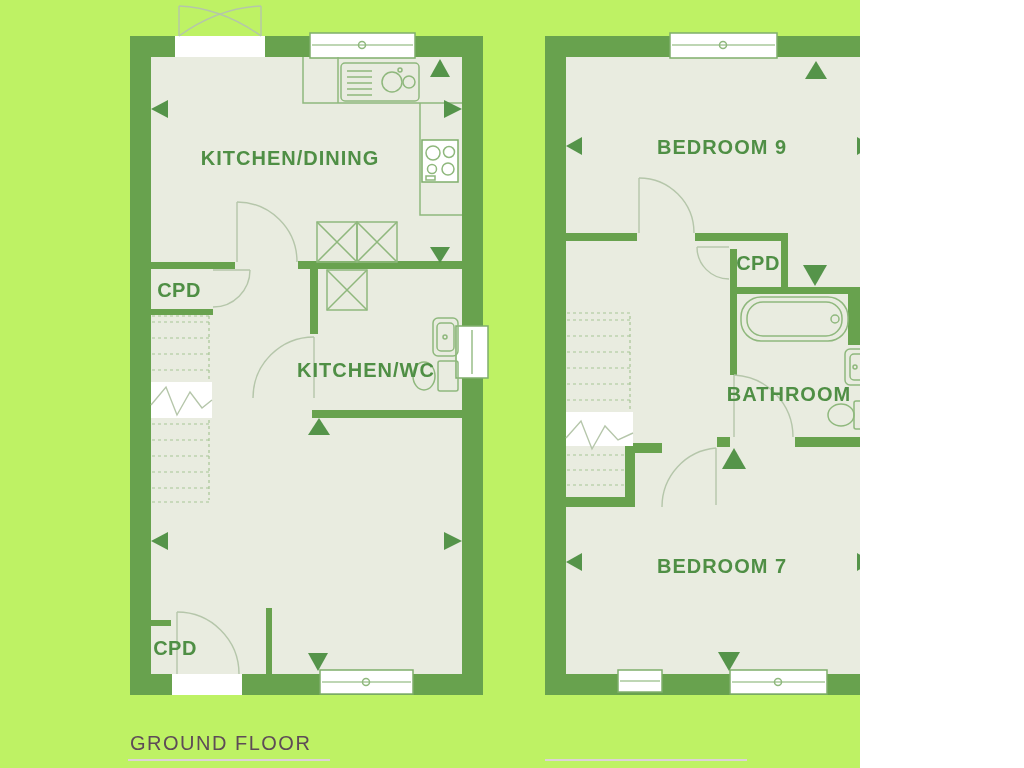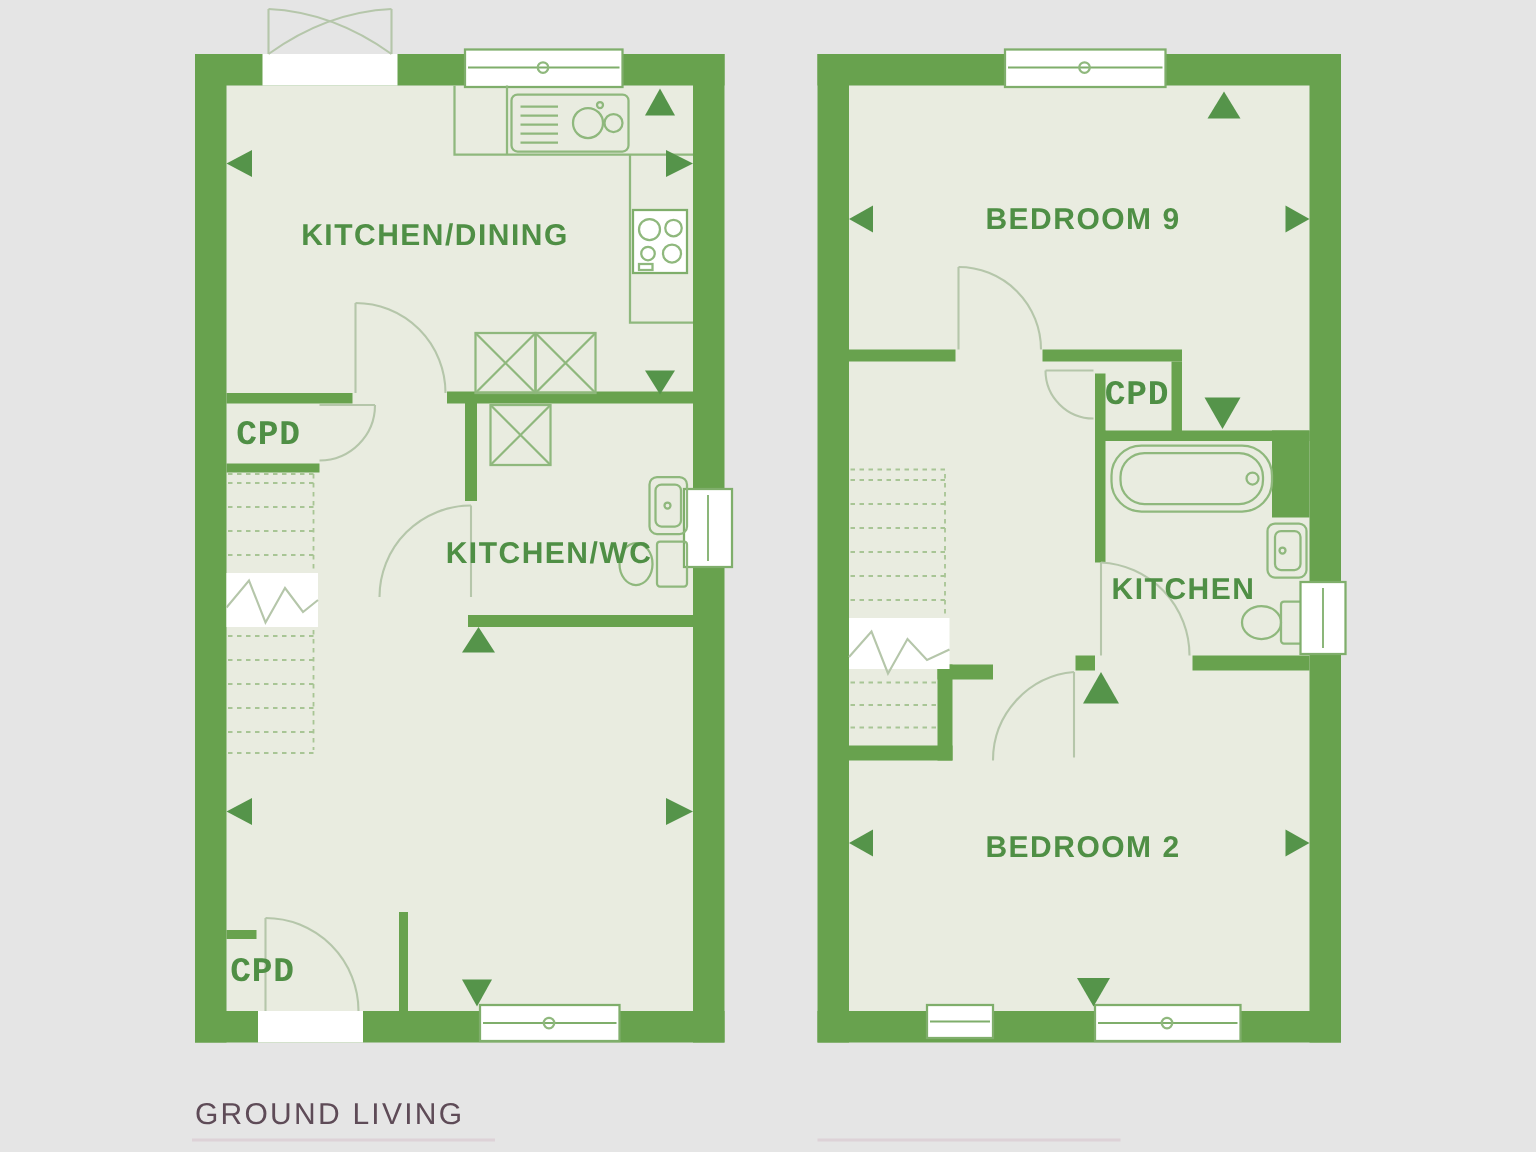--- a/index.html
+++ b/index.html
@@ -1,30 +1,30 @@
 <!DOCTYPE html>
 <html><head>
 <meta charset="utf-8">
 <style>
   html,body{margin:0;padding:0;background:#ffffff;}
-  .canvas{position:relative;width:1024px;height:768px;background:#e5e5e5;overflow:hidden;
+  .canvas{position:relative;width:860px;height:768px;background:#bef264;overflow:hidden;
           font-family:"Liberation Sans",sans-serif;}
   .canvas svg{position:absolute;left:0;top:0;}
   .wall{fill:#68a24e;}
   .floor{fill:#e9ece0;}
   .gap{fill:#ffffff;}
   .fix{fill:none;stroke:#8fb87d;stroke-width:1.5;}
   .fixw{fill:#ffffff;stroke:#7fae6b;stroke-width:1.5;}
   .door{fill:none;stroke:#b5c6aa;stroke-width:1.4;}
   .winline{stroke:#7fae6b;stroke-width:1.2;}
   .tread{stroke:#a8c595;stroke-width:1.2;stroke-dasharray:3 3;}
   .arrow{fill:#55944a;}
   .room-label{position:absolute;transform:translate(-50%,-50%);font-weight:700;font-size:20px;
               letter-spacing:1px;color:#4f8f45;white-space:nowrap;}
-  .room-label.small{font-size:23px;letter-spacing:0.5px;font-family:Liberation Mono, monospace;}
+  .room-label.small{font-size:20px;letter-spacing:0.5px;}
   .caption{position:absolute;font-size:20px;letter-spacing:1.5px;color:#5e4b57;white-space:nowrap;}
   .caption-rule{position:absolute;height:2px;background:#ddd2d7;}
 </style>
 </head>
 <body>
 
 <div class="canvas">
 
 <svg width="1024" height="768" viewBox="0 0 1024 768">
 
@@ -280,20 +280,20 @@
   </g>
 </svg>
 
 <div class="room-label" style="left:290px;top:158px">KITCHEN/DINING</div>
 <div class="room-label small" style="left:179px;top:290px">CPD</div>
 <div class="room-label" style="left:366px;top:370px">KITCHEN/WC</div>
 <div class="room-label small" style="left:175px;top:648px">CPD</div>
 
 <div class="room-label" style="left:722px;top:147px">BEDROOM 9</div>
 <div class="room-label small" style="left:758px;top:263px">CPD</div>
-<div class="room-label" style="left:789px;top:394px">KITCHEN</div>
-<div class="room-label" style="left:722px;top:566px">BEDROOM 2</div>
-
-<div class="caption" style="left:130px;top:732px">GROUND LIVING</div>
+<div class="room-label" style="left:789px;top:394px">BATHROOM</div>
+<div class="room-label" style="left:722px;top:566px">BEDROOM 7</div>
+
+<div class="caption" style="left:130px;top:732px">GROUND FLOOR</div>
 <div class="caption-rule" style="left:128px;top:759px;width:202px"></div>
 <div class="caption-rule" style="left:545px;top:759px;width:202px"></div>
 
 </div>
 
 </body></html>

